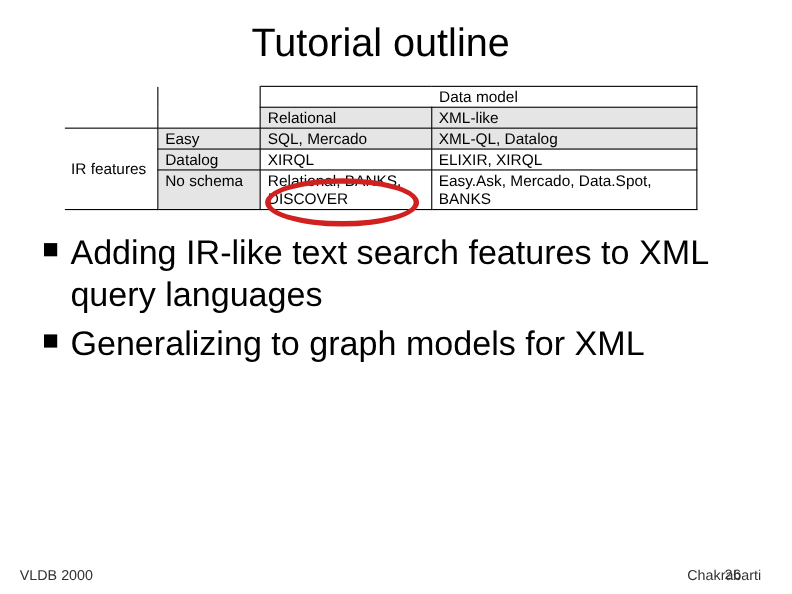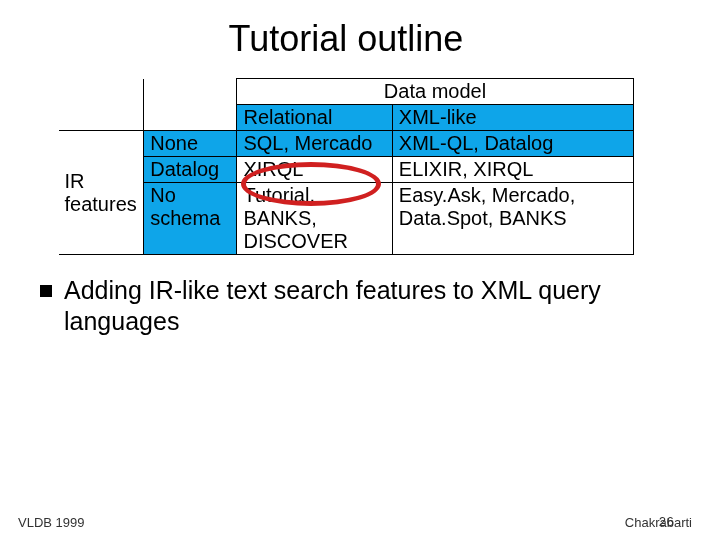--- a/index.html
+++ b/index.html
@@ -26,44 +26,44 @@
     font-weight: normal;
   }
   .table-wrap {
     width: 575px;
     margin: 0 auto 20px auto;
     position: relative;
   }
   table {
     border-collapse: collapse;
     width: 100%;
-    font-size: 20px;
+    font-size: 14px;
     line-height: 1.15;
   }
   td {
     border: 1px solid #000;
     padding: 1px 6px 1px 6px;
     vertical-align: top;
     text-align: left;
   }
   .noborder-tl { border-top: none; border-left: none; }
   .noborder-l { border-left: none; }
-  .hl { background: #0ea5e9; }
+  .hl { background: #e5e5e5; }
   .col0 { width: 85px; }
   .col1 { width: 93px; }
   .col2 { width: 155px; }
   .col3 { width: 240px; }
   .circle-annot {
     position: absolute;
     border: 5px solid #d02020;
     border-radius: 50%;
     pointer-events: none;
   }
   .bullets {
-    font-size: 25px;
+    font-size: 31px;
     line-height: 1.25;
     padding: 0 8px 0 10px;
     margin-top: 18px;
   }
   .bullets .item {
     display: flex;
     margin-bottom: 6px;
   }
   .bullets .sq {
     flex: 0 0 auto;
@@ -97,46 +97,50 @@
         <td class="noborder-tl col0" rowspan="2"></td>
         <td class="noborder-tl col1" rowspan="2"></td>
         <td colspan="2" style="text-align:center">Data model</td>
       </tr>
       <tr>
         <td class="hl col2">Relational</td>
         <td class="hl col3">XML-like</td>
       </tr>
       <tr>
         <td class="noborder-l" rowspan="3" style="vertical-align:middle">IR features</td>
-        <td class="hl">None</td>
+        <td class="hl">Easy</td>
         <td class="hl">SQL, Mercado</td>
         <td class="hl">XML-QL, Datalog</td>
       </tr>
       <tr>
         <td class="hl">Datalog</td>
         <td>XIRQL</td>
         <td>ELIXIR, XIRQL</td>
       </tr>
       <tr>
         <td class="hl">No schema</td>
-        <td>Tutorial, BANKS, DISCOVER</td>
+        <td>Relational, BANKS, DISCOVER</td>
         <td>Easy.Ask, Mercado, Data.Spot, BANKS</td>
       </tr>
     </tbody>
       </table>
 
     <div class="circle-annot" style="left:182px; top:84px; width:140px; height:44px;"></div>
   </div>
 
   <div class="bullets">
     <div class="item">
       <span class="sq"></span>
       <span>Adding IR-like text search features to XML query languages</span>
     </div>
+    <div class="item">
+      <span class="sq"></span>
+      <span>Generalizing to graph models for XML</span>
+    </div>
   </div>
 
   <div class="footer">
-    <span class="fl">VLDB 1999</span>
+    <span class="fl">VLDB 2000</span>
     <span class="fc">Chakrabarti</span>
     <span class="fr">26</span>
   </div>
 
 </div>
 
 </body></html>

